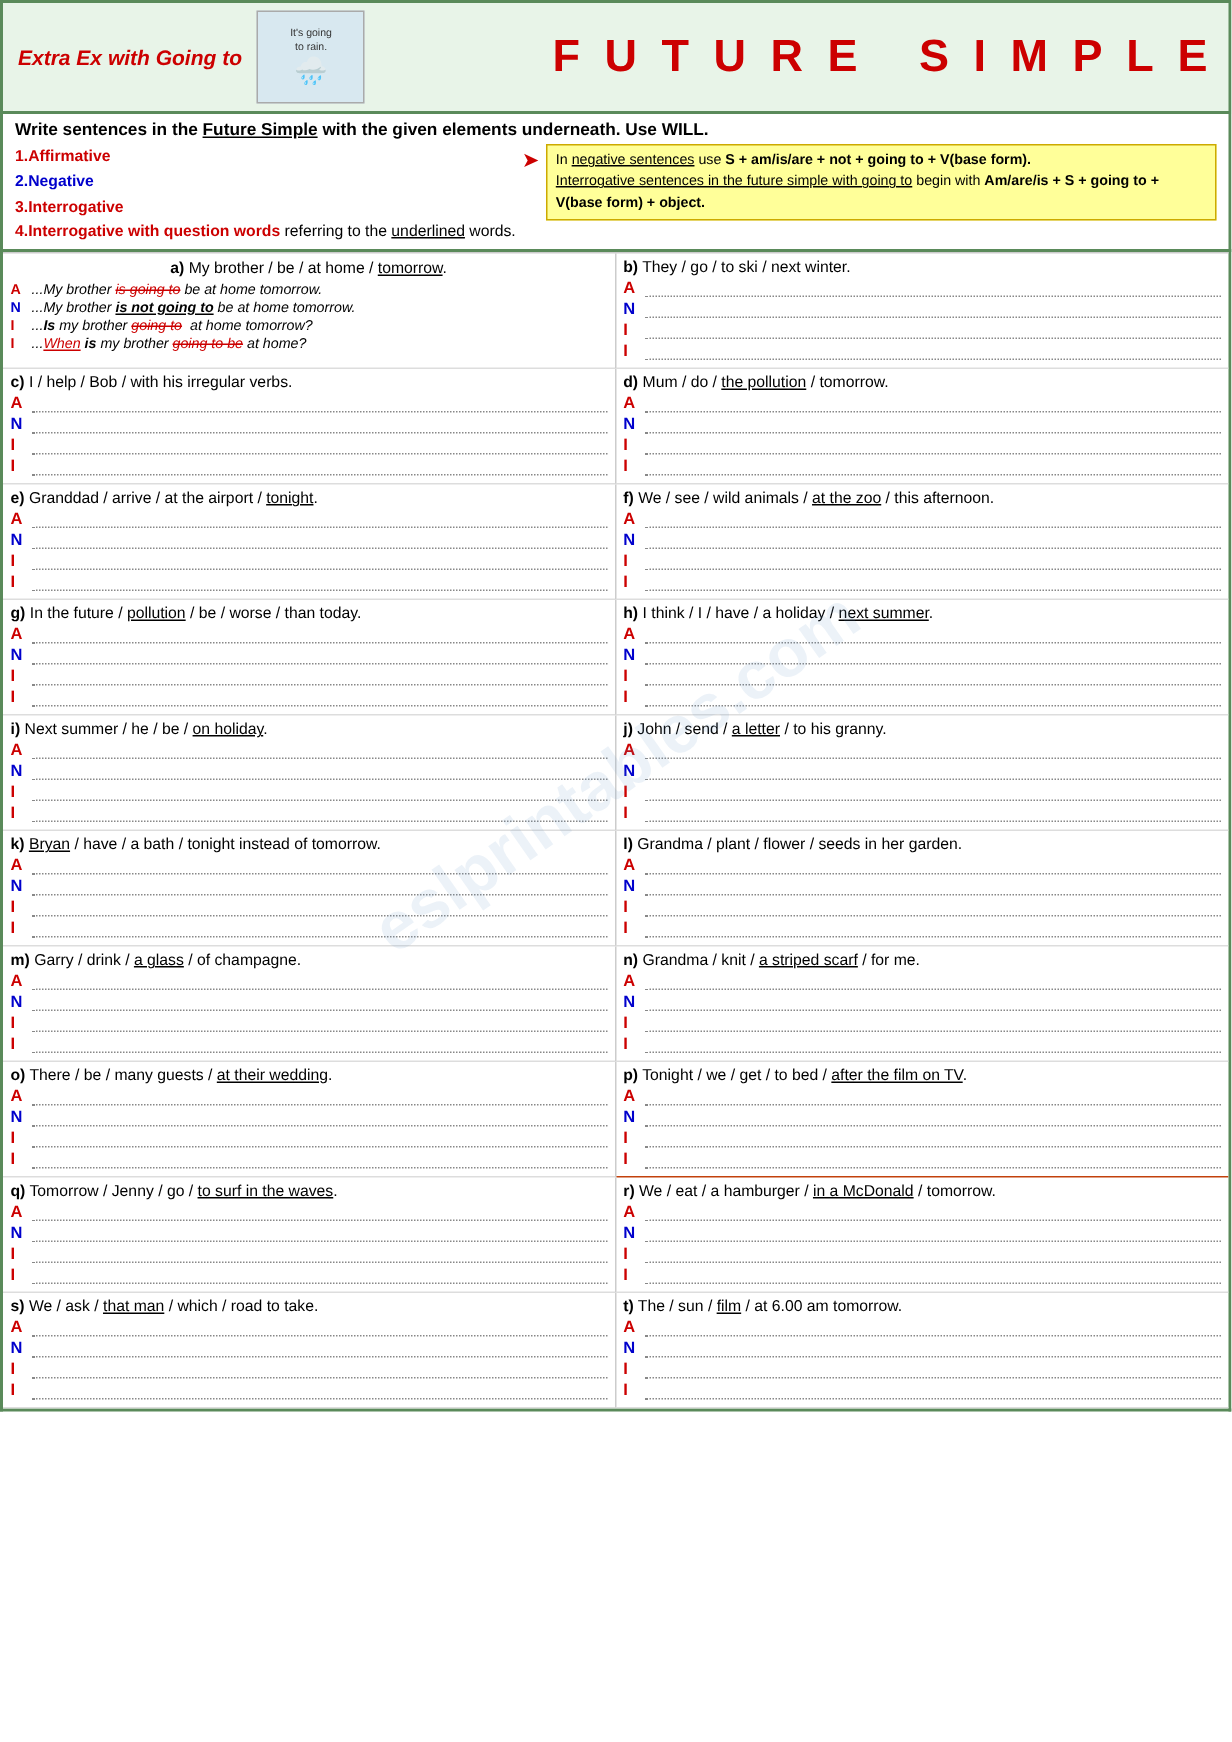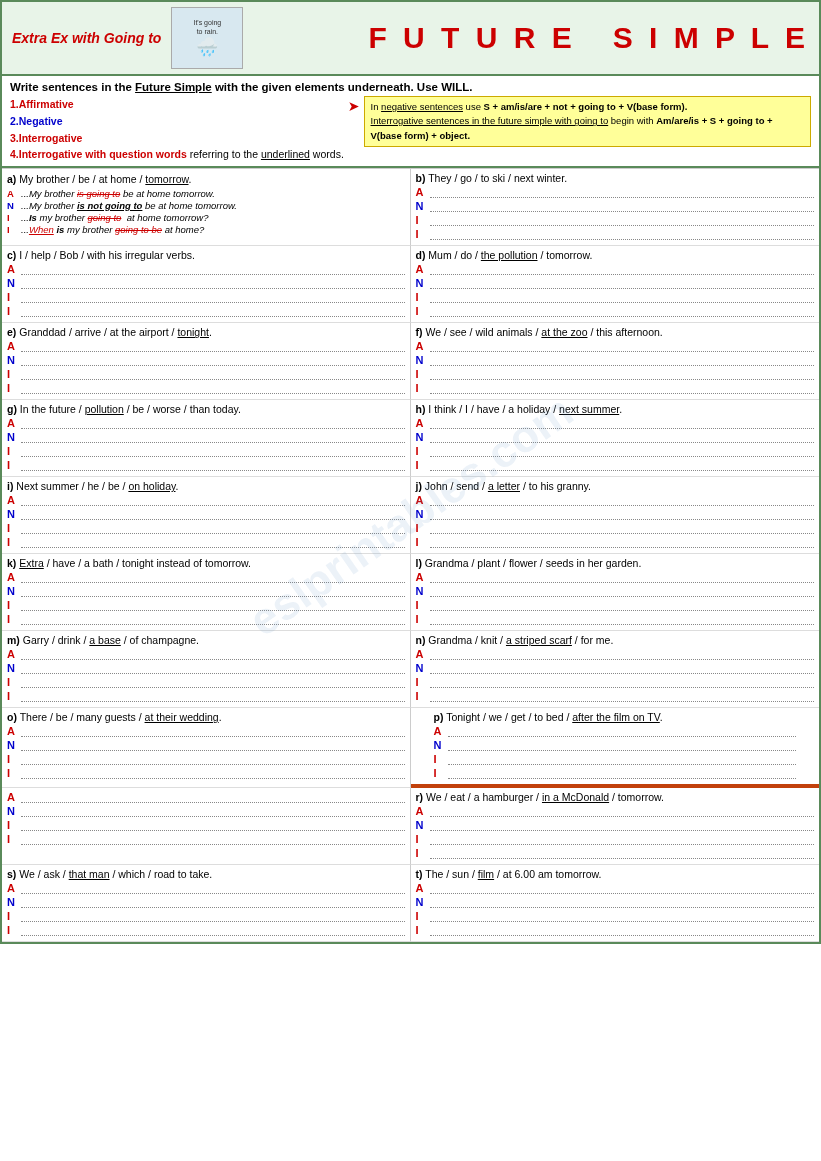--- a/index.html
+++ b/index.html
@@ -8,20 +8,21 @@
       font-size: 11px;
       background: #fff;
       width: 821px;
       min-height: 1161px;
     }
     .exercise-prompt {
       font-size: 10.5px;
       font-weight: normal;
       margin-bottom: 2px;
       line-height: 1.4;
+      text-align: center;
     }
     .answer-line {
       display: flex;
       align-items: center;
       margin-bottom: 1px;
     }
   </style>
 </head>
 <body>
 
@@ -259,21 +260,21 @@
           <span style="color:#cc0000; font-weight:bold; width:12px;">I</span>
           <div style="flex:1; border-bottom:1px dotted #888; height:12px; margin-left:2px;"></div>
         </div>
       <div style="display:flex; align-items:center; margin-bottom:2px;">
           <span style="color:#cc0000; font-weight:bold; width:12px;">I</span>
           <div style="flex:1; border-bottom:1px dotted #888; height:12px; margin-left:2px;"></div>
         </div>
     </div>
 
     <div style="padding:3px 5px; border-bottom:1px solid #ddd; border-right:1px solid #ccc;">
-      <div style="font-size:10.5px; margin-bottom:2px;"><span style="font-weight:bold;">k)</span>  <span style="text-decoration:underline;">Extra</span> / have / a bath / tonight instead of tomorrow.</div>
+      <div style="font-size:10.5px; margin-bottom:2px;"><span style="font-weight:bold;">k)</span>  <span style="text-decoration:underline;">Bryan</span> / have / a bath / tonight instead of tomorrow.</div>
       <div style="display:flex; align-items:center; margin-bottom:2px;">
           <span style="color:#cc0000; font-weight:bold; width:12px;">A</span>
           <div style="flex:1; border-bottom:1px dotted #888; height:12px; margin-left:2px;"></div>
         </div>
       <div style="display:flex; align-items:center; margin-bottom:2px;">
           <span style="color:#0000cc; font-weight:bold; width:12px;">N</span>
           <div style="flex:1; border-bottom:1px dotted #888; height:12px; margin-left:2px;"></div>
         </div>
       <div style="display:flex; align-items:center; margin-bottom:2px;">
           <span style="color:#cc0000; font-weight:bold; width:12px;">I</span>
@@ -299,21 +300,21 @@
           <span style="color:#cc0000; font-weight:bold; width:12px;">I</span>
           <div style="flex:1; border-bottom:1px dotted #888; height:12px; margin-left:2px;"></div>
         </div>
       <div style="display:flex; align-items:center; margin-bottom:2px;">
           <span style="color:#cc0000; font-weight:bold; width:12px;">I</span>
           <div style="flex:1; border-bottom:1px dotted #888; height:12px; margin-left:2px;"></div>
         </div>
     </div>
 
     <div style="padding:3px 5px; border-bottom:1px solid #ddd; border-right:1px solid #ccc;">
-      <div style="font-size:10.5px; margin-bottom:2px;"><span style="font-weight:bold;">m)</span>  Garry / drink / <span style="text-decoration:underline;">a base</span> / of champagne.</div>
+      <div style="font-size:10.5px; margin-bottom:2px;"><span style="font-weight:bold;">m)</span>  Garry / drink / <span style="text-decoration:underline;">a glass</span> / of champagne.</div>
       <div style="display:flex; align-items:center; margin-bottom:2px;">
           <span style="color:#cc0000; font-weight:bold; width:12px;">A</span>
           <div style="flex:1; border-bottom:1px dotted #888; height:12px; margin-left:2px;"></div>
         </div>
       <div style="display:flex; align-items:center; margin-bottom:2px;">
           <span style="color:#0000cc; font-weight:bold; width:12px;">N</span>
           <div style="flex:1; border-bottom:1px dotted #888; height:12px; margin-left:2px;"></div>
         </div>
       <div style="display:flex; align-items:center; margin-bottom:2px;">
           <span style="color:#cc0000; font-weight:bold; width:12px;">I</span>
@@ -358,41 +359,42 @@
       <div style="display:flex; align-items:center; margin-bottom:2px;">
           <span style="color:#cc0000; font-weight:bold; width:12px;">I</span>
           <div style="flex:1; border-bottom:1px dotted #888; height:12px; margin-left:2px;"></div>
         </div>
       <div style="display:flex; align-items:center; margin-bottom:2px;">
           <span style="color:#cc0000; font-weight:bold; width:12px;">I</span>
           <div style="flex:1; border-bottom:1px dotted #888; height:12px; margin-left:2px;"></div>
         </div>
     </div>
 
-    <div style="padding:3px 23px; border-bottom:4px solid #c2410c;">
+    <div style="padding:3px 5px; border-bottom:1px solid #c2410c;">
       <div style="font-size:10.5px; margin-bottom:2px;"><span style="font-weight:bold;">p)</span>  Tonight / we / get / to bed / <span style="text-decoration:underline;">after the film on TV</span>.</div>
       <div style="display:flex; align-items:center; margin-bottom:2px;">
           <span style="color:#cc0000; font-weight:bold; width:12px;">A</span>
           <div style="flex:1; border-bottom:1px dotted #888; height:12px; margin-left:2px;"></div>
         </div>
       <div style="display:flex; align-items:center; margin-bottom:2px;">
           <span style="color:#0000cc; font-weight:bold; width:12px;">N</span>
           <div style="flex:1; border-bottom:1px dotted #888; height:12px; margin-left:2px;"></div>
         </div>
       <div style="display:flex; align-items:center; margin-bottom:2px;">
           <span style="color:#cc0000; font-weight:bold; width:12px;">I</span>
           <div style="flex:1; border-bottom:1px dotted #888; height:12px; margin-left:2px;"></div>
         </div>
       <div style="display:flex; align-items:center; margin-bottom:2px;">
           <span style="color:#cc0000; font-weight:bold; width:12px;">I</span>
           <div style="flex:1; border-bottom:1px dotted #888; height:12px; margin-left:2px;"></div>
         </div>
     </div>
 
     <div style="padding:3px 5px; border-bottom:1px solid #ddd; border-right:1px solid #ccc;">
+      <div style="font-size:10.5px; margin-bottom:2px;"><span style="font-weight:bold;">q)</span>  Tomorrow / Jenny / go / <span style="text-decoration:underline;">to surf in the waves</span>.</div>
       <div style="display:flex; align-items:center; margin-bottom:2px;">
           <span style="color:#cc0000; font-weight:bold; width:12px;">A</span>
           <div style="flex:1; border-bottom:1px dotted #888; height:12px; margin-left:2px;"></div>
         </div>
       <div style="display:flex; align-items:center; margin-bottom:2px;">
           <span style="color:#0000cc; font-weight:bold; width:12px;">N</span>
           <div style="flex:1; border-bottom:1px dotted #888; height:12px; margin-left:2px;"></div>
         </div>
       <div style="display:flex; align-items:center; margin-bottom:2px;">
           <span style="color:#cc0000; font-weight:bold; width:12px;">I</span>

